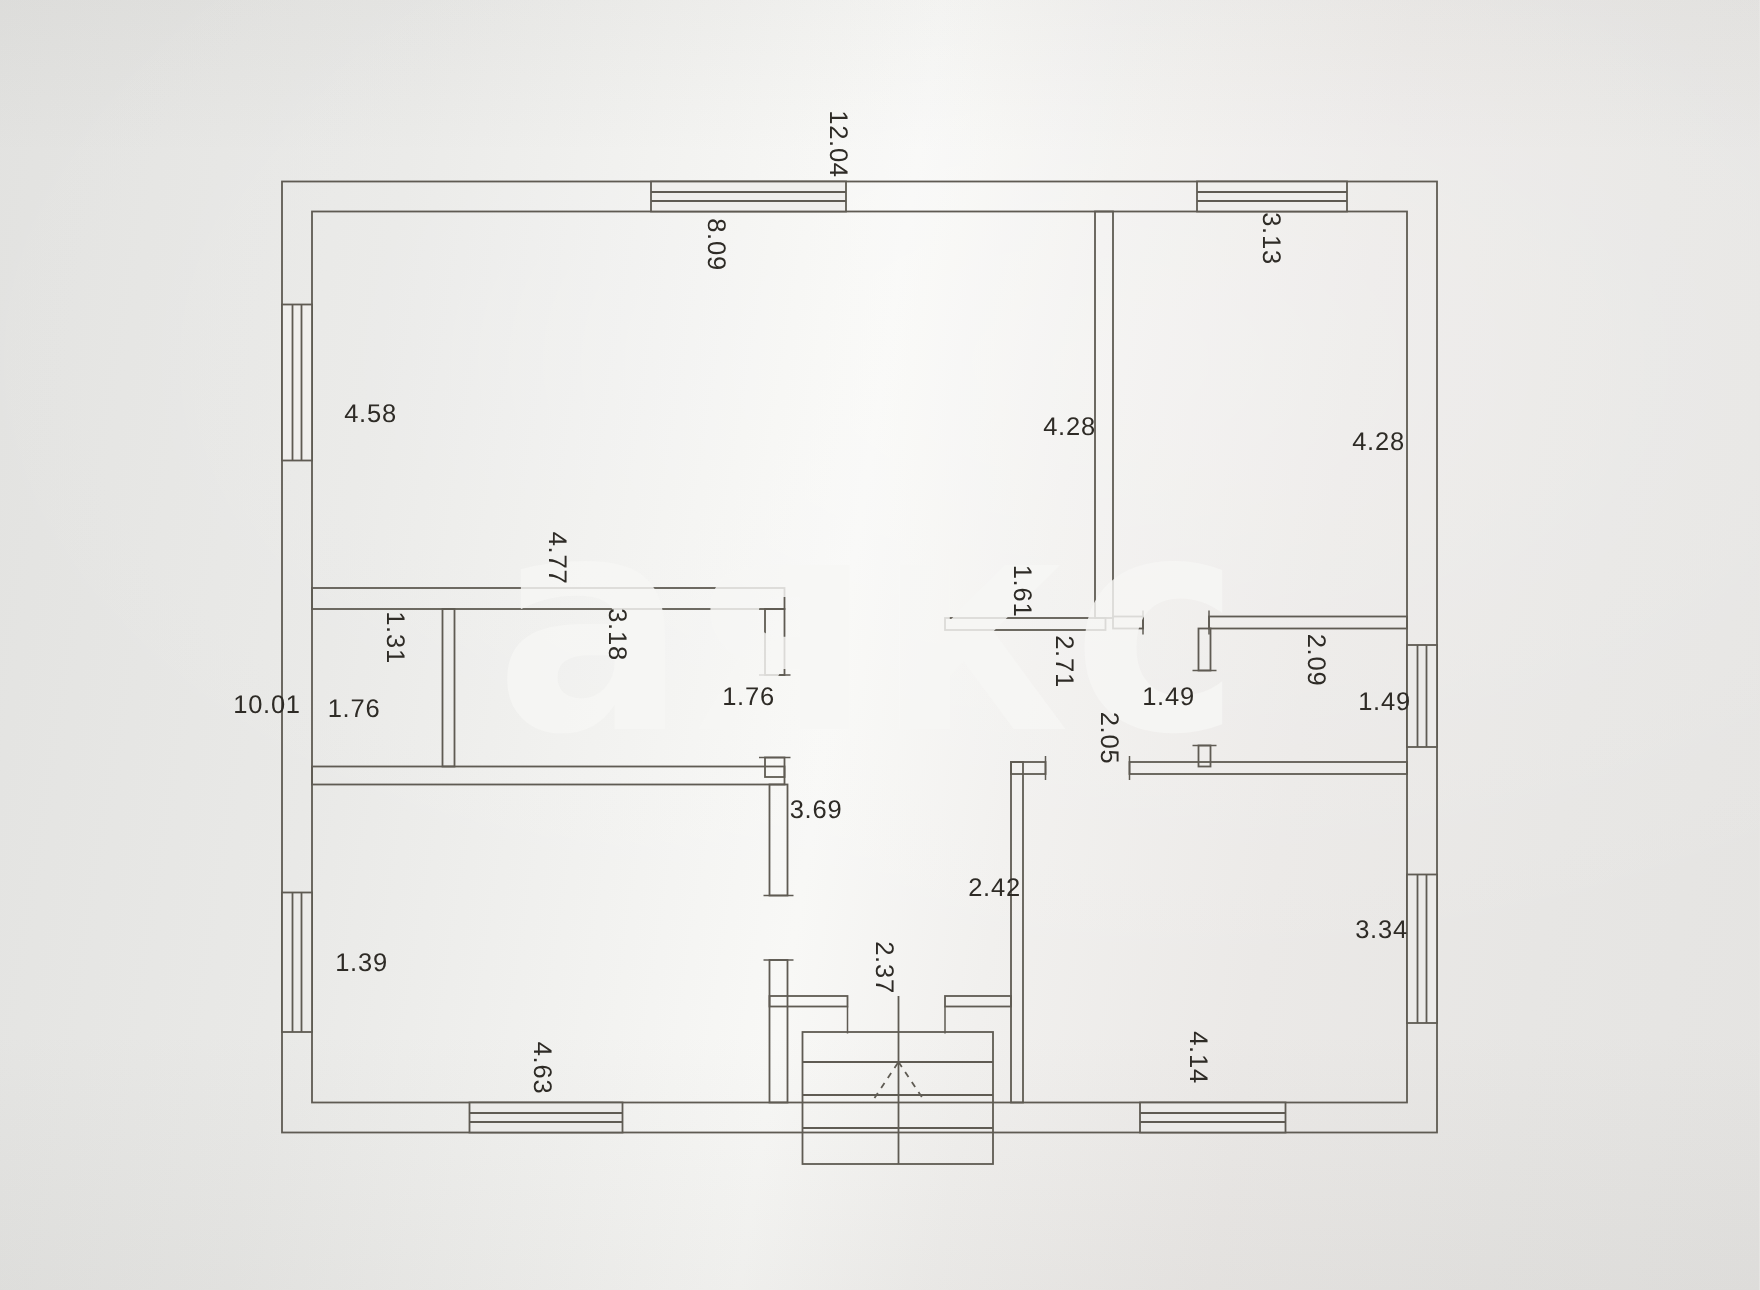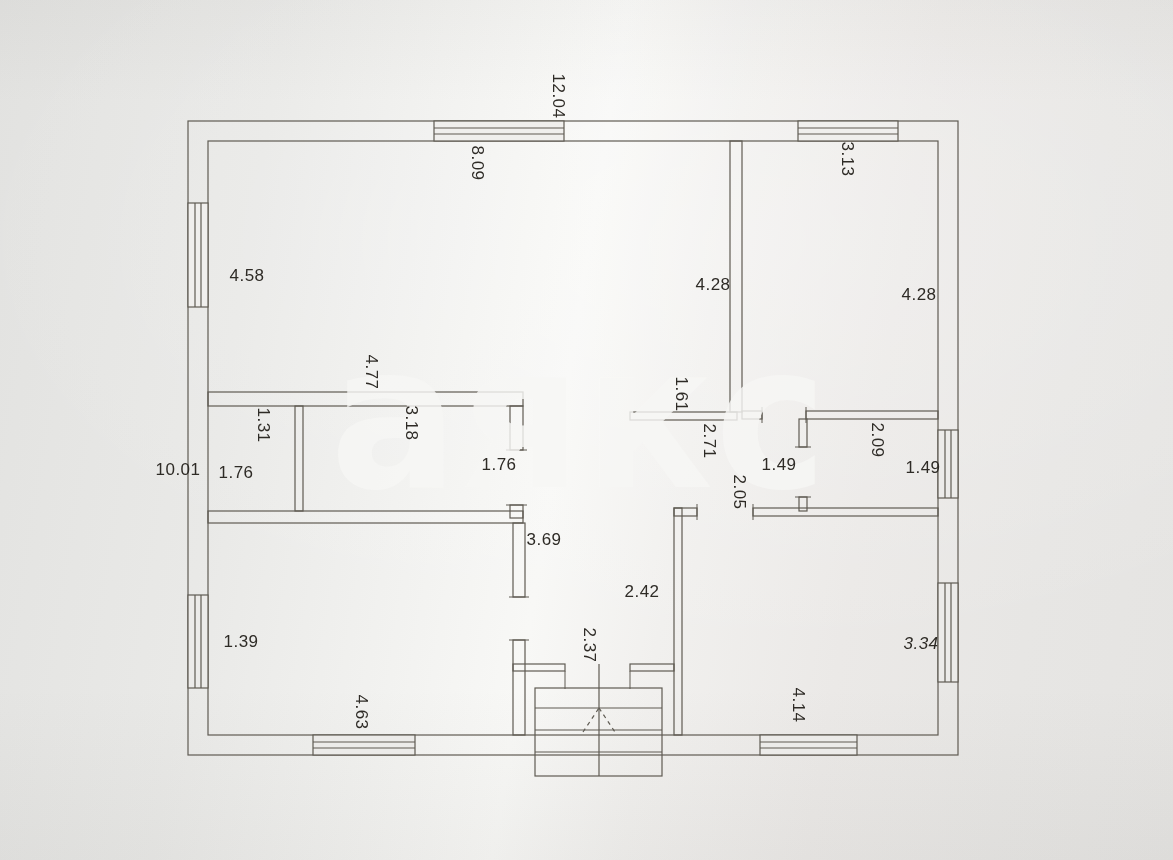--- a/index.html
+++ b/index.html
@@ -155,20 +155,20 @@
       <div class="dim v" style="left: 411px; top: 423px;">3.18</div>
       <div class="dim v" style="left: 709px; top: 441px;">2.71</div>
       <div class="dim v" style="left: 877px; top: 440px;">2.09</div>
       <div class="dim" style="left: 178px; top: 470px;">10.01</div>
       <div class="dim" style="left: 236px; top: 473px;">1.76</div>
       <div class="dim" style="left: 499px; top: 465px;">1.76</div>
       <div class="dim" style="left: 779px; top: 465px;">1.49</div>
       <div class="dim" style="left: 923px; top: 468px;">1.49</div>
       <div class="dim v" style="left: 739px; top: 492px;">2.05</div>
       <div class="dim" style="left: 544px; top: 540px;">3.69</div>
-      <div class="dim" style="left: 642px; top: 592px;">2.42</div>
+      <div class="dim" style="left: 663px; top: 592px;">2.42</div>
       <div class="dim" style="left: 241px; top: 642px;">1.39</div>
       <div class="dim v" style="left: 589px; top: 645px;">2.37</div>
-      <div class="dim" style="left: 921px; top: 644px; font-style: italic;">3.34</div>
+      <div class="dim" style="left: 921px; top: 620px;">3.34</div>
       <div class="dim v" style="left: 361px; top: 712px;">4.63</div>
       <div class="dim v" style="left: 798px; top: 705px;">4.14</div>
     </div>
 </div>
 
 </body></html>

